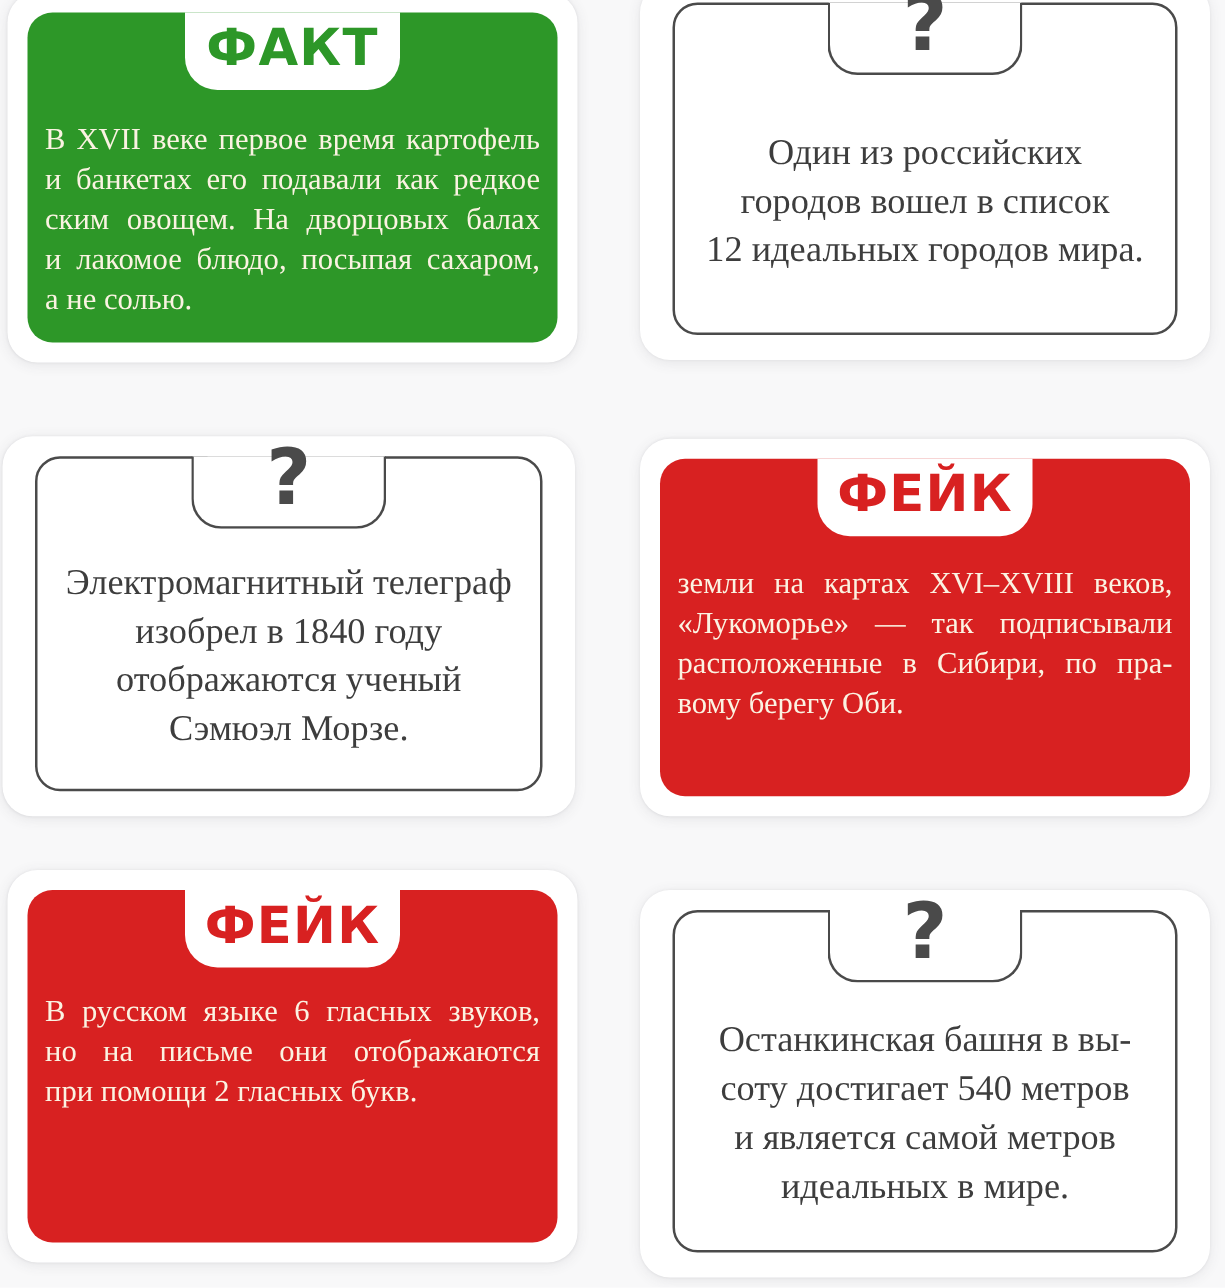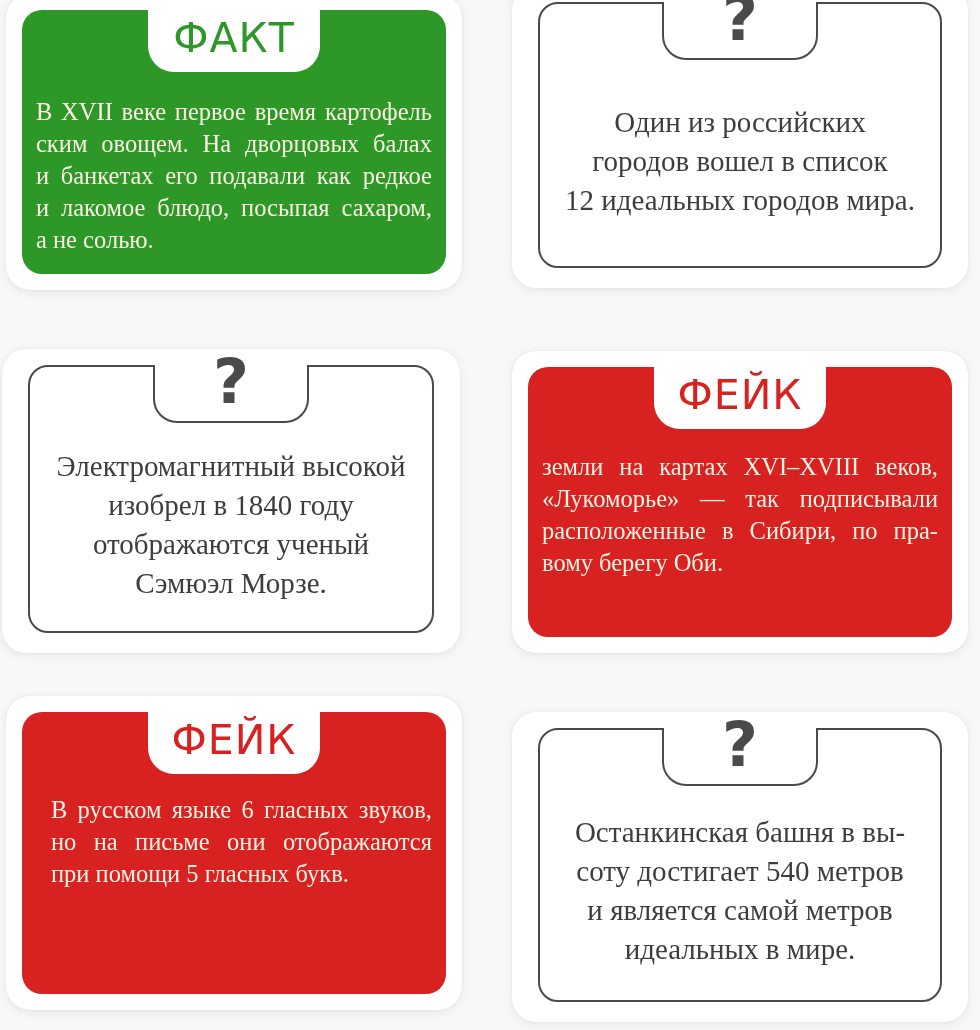--- a/index.html
+++ b/index.html
@@ -38,21 +38,21 @@
     width: 172px;
     height: 62px;
     background: var(--card-bg, #ffffff);
     border-radius: 0 0 26px 26px;
     display: flex;
     align-items: center;
     justify-content: center;
   }
   .tab-label {
     font-family: "DejaVu Sans", "Liberation Sans", sans-serif;
-    font-weight: normal;
+    font-weight: bold;
     font-size: 41px;
     letter-spacing: 1px;
     padding-bottom: 6px;
   }
   .tab-label.green-ink { color: var(--fact-green, #2d9728); }
   .tab-label.red-ink   { color: var(--fake-red, #d82121); }
 
   .body-text {
     position: absolute;
     left: 14px;
@@ -110,36 +110,36 @@
 
   
   .c1 { left: 6px;   top: -6px;  width: 456px; height: 296px; }
   .c2 { left: 512px; top: -14px; width: 456px; height: 302px; }
   .c3 { left: 2px;   top: 349px; width: 458px; height: 304px; }
   .c4 { left: 512px; top: 351px; width: 456px; height: 302px; }
   .c5 { left: 6px;   top: 696px; width: 456px; height: 314px; }
   .c6 { left: 512px; top: 712px; width: 456px; height: 310px; }
 
   .c1 .body-text { top: 86px; }
-  .c5 .body-text { top: 82px; margin-left: 15px; }
+  .c5 .body-text { top: 82px; }
 </style>
 </head>
 <body>
 
 <div class="stage">
 
   <div class="card c1">
     <div class="panel green">
       <div class="tab">
         <span class="tab-label green-ink">ФАКТ</span>
       </div>
       <div class="body-text justified">
           <div class="line">В XVII веке первое время картофель</div>
+          <div class="line">и банкетах его подавали как редкое</div>
           <div class="line">ским овощем. На дворцовых балах</div>
-          <div class="line">и банкетах его подавали как редкое</div>
           <div class="line">и лакомое блюдо, посыпая сахаром,</div>
           <div class="line">а не солью.</div>
         </div>
     </div>
   </div>
 
   <div class="card c2">
     <div class="outline">
       <div class="notch">
         <span class="qmark">?</span>
@@ -151,21 +151,21 @@
         </div>
     </div>
   </div>
 
   <div class="card c3">
     <div class="outline">
       <div class="notch">
         <span class="qmark">?</span>
       </div>
       <div class="q-text centered">
-          <div class="line">Электромагнитный высокой</div>
+          <div class="line">Электромагнитный телеграф</div>
           <div class="line">изобрел в 1840 году</div>
           <div class="line">отображаются ученый</div>
           <div class="line">Сэмюэл Морзе.</div>
         </div>
     </div>
   </div>
 
   <div class="card c4">
     <div class="panel red">
       <div class="tab">
@@ -181,21 +181,21 @@
   </div>
 
   <div class="card c5">
     <div class="panel red">
       <div class="tab">
         <span class="tab-label red-ink">ФЕЙК</span>
       </div>
       <div class="body-text justified">
           <div class="line">В русском языке 6 гласных звуков,</div>
           <div class="line">но на письме они отображаются</div>
-          <div class="line">при помощи 5 гласных букв.</div>
+          <div class="line">при помощи 2 гласных букв.</div>
         </div>
     </div>
   </div>
 
   <div class="card c6">
     <div class="outline">
       <div class="notch">
         <span class="qmark">?</span>
       </div>
       <div class="q-text centered">

